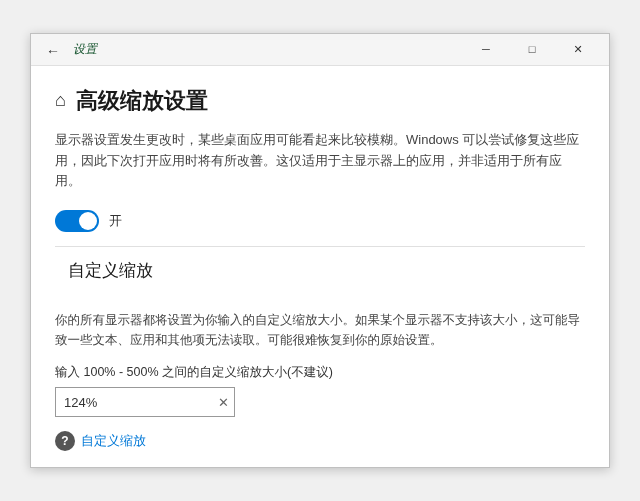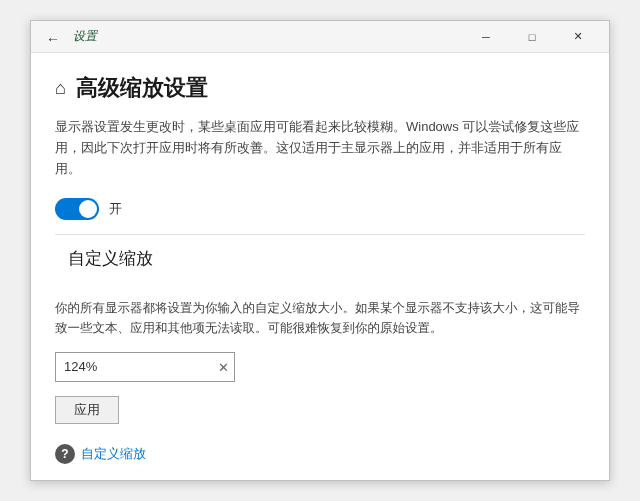--- a/index.html
+++ b/index.html
@@ -250,30 +250,30 @@
         <span class="toggle-text">开</span>
       </div>
     </div>
 
     <div class="divider"></div>
 
     
     <h2 class="section-title">自定义缩放</h2>
     <p class="custom-desc">你的所有显示器都将设置为你输入的自定义缩放大小。如果某个显示器不支持该大小，这可能导致一些文本、应用和其他项无法读取。可能很难恢复到你的原始设置。</p>
 
+    <div class="input-label">输入 100% - 500% 之间的自定义缩放大小(不建议)</div>
 
     <div class="input-row">
       <div class="input-wrapper">
         <input class="scale-input" type="text" value="124%" style="">
         <span class="input-clear">✕</span>
       </div>
     </div>
 
     
-    <button class="apply-btn">应用</button>
 
     
     <div class="help-row">
       <div class="help-icon">?</div>
       <a class="help-link">自定义缩放</a>
     </div>
   </div>
 </div>
 
 </body></html>

